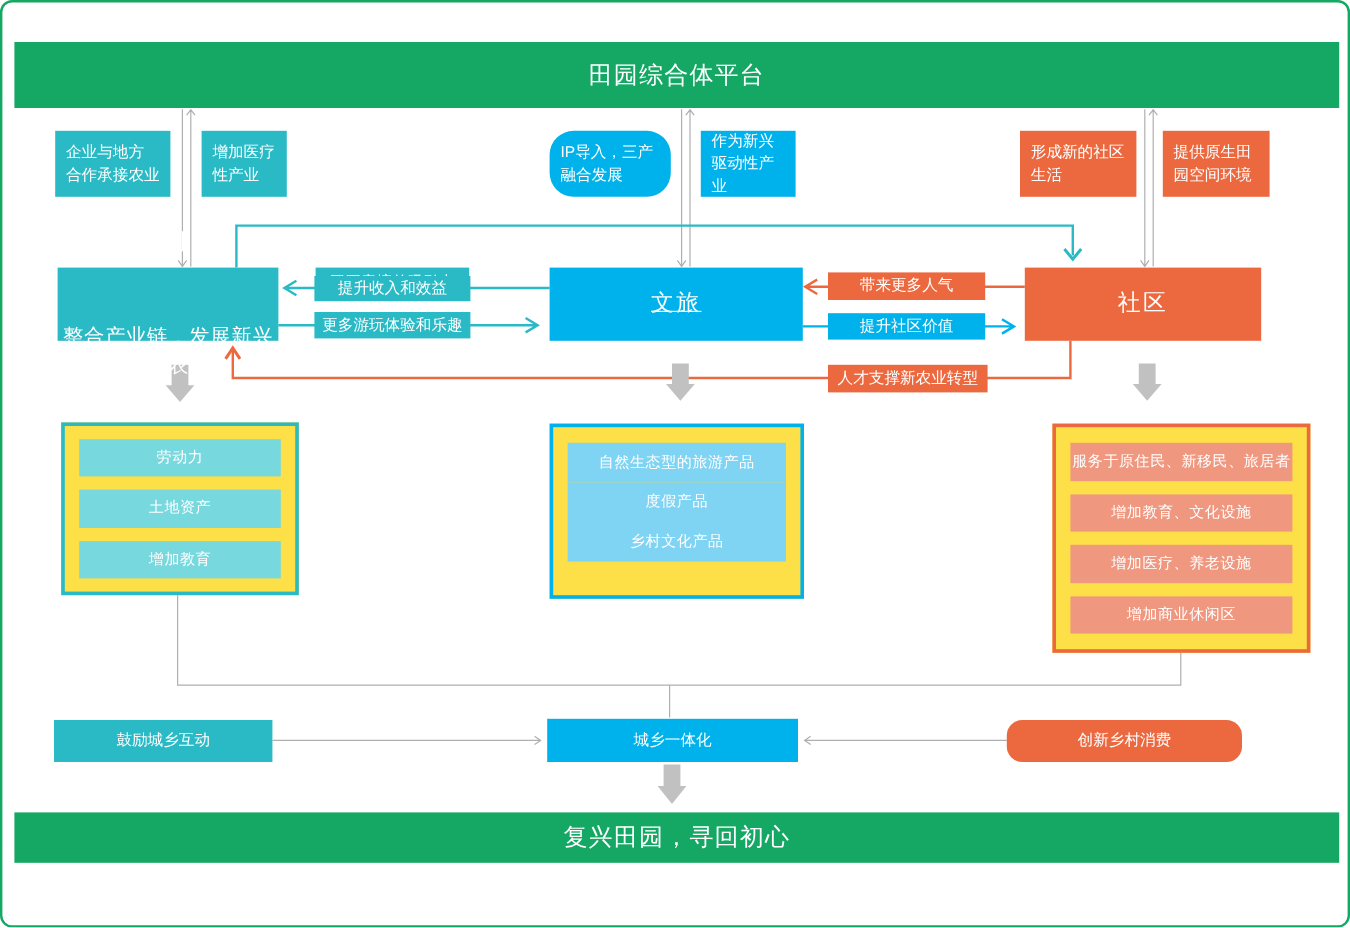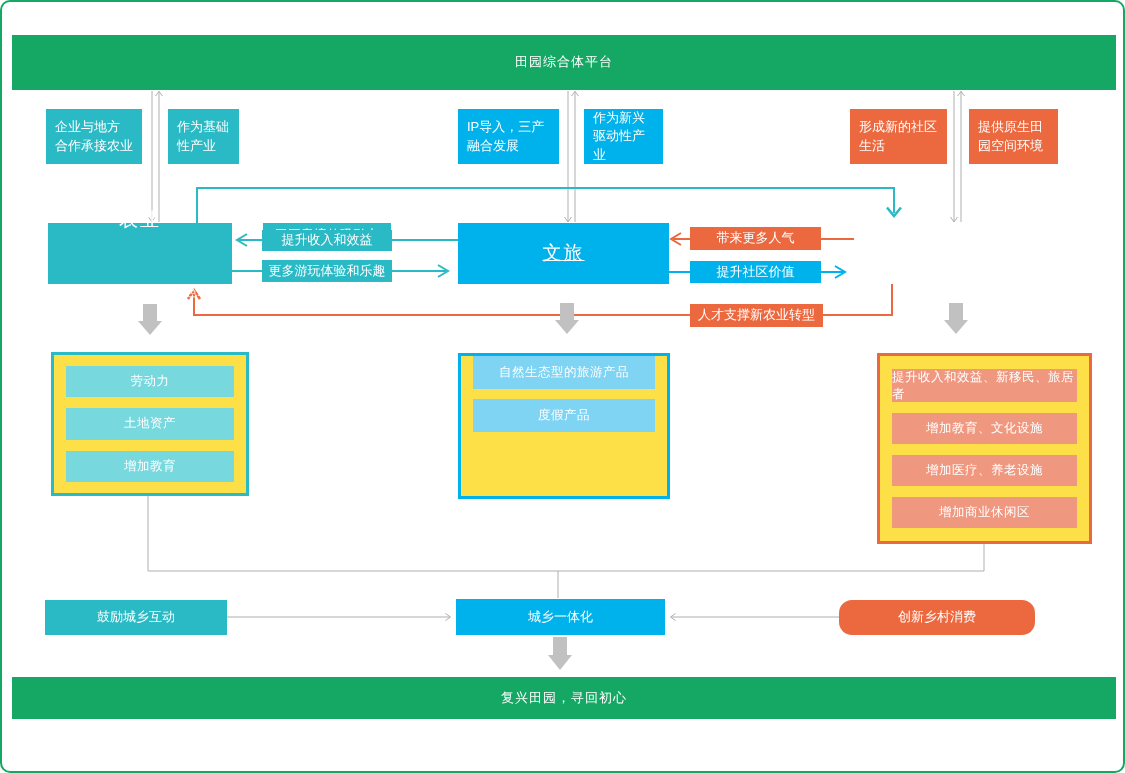--- a/index.html
+++ b/index.html
@@ -10,27 +10,27 @@
   .box {
     position:absolute; box-sizing:border-box; color:#fff;
     display:flex; align-items:center; justify-content:center;
     text-align:center; font-size:13px; line-height:1.4;
   }
   .note { justify-content:flex-start; text-align:left; padding-left:9px; padding-right:6px; white-space:pre-line; }
   .teal   { background:var(--teal); }
   .blue   { background:var(--blue); }
   .orange { background:var(--orange); }
   .green  { background:var(--green); }
-  .banner { font-size:13px; letter-spacing:1px; }
+  .banner { font-size:20px; letter-spacing:1px; }
   .pillar-title { font-size:19px; letter-spacing:2px; }
-  .pillar-sub   { font-size:11px; margin-top:4px; letter-spacing:0.5px; }
+  .pillar-sub   { font-size:17px; margin-top:4px; letter-spacing:0.5px; }
   .pill { z-index:3; }
   .panel { position:absolute; box-sizing:border-box; background:#fde047; display:flex; flex-direction:column; z-index:2; }
   .panel.t { border:3px solid var(--teal);   padding:11px 12px; gap:11px; }
-  .panel.b { border:3px solid var(--blue);   padding:0 12px; gap:10px; }
+  .panel.b { border:3px solid var(--blue);   padding:13px 12px; }
   .panel.o { border:3px solid var(--orange); padding:13px 12px; gap:11px; }
   .bar {
     height:33px; color:#fff; display:flex; align-items:center; justify-content:center;
     font-size:12.5px; letter-spacing:0.5px;
   }
   .bar.t { background:var(--teal-light); }
   .bar.b { background:var(--blue-light); }
   .bar.o { background:var(--orange-light); }
   svg.wires { position:absolute; left:0; top:0; z-index:1; }
   .z2 { z-index:2; }
@@ -78,57 +78,61 @@
       <polygon points="558,301 572,301 572,318 577,318 565,332 553,318 558,318"></polygon>
       <polygon points="947,301 961,301 961,318 966,318 954,332 942,318 947,318"></polygon>
       <polygon points="551,635 565,635 565,653 570,653 558,668 546,653 551,653"></polygon>
     </g>
   </svg>
 
   <div class="box green banner z2" style="left:10px;top:33px;width:1104px;height:55px;">田园综合体平台</div>
 
   <div class="box note teal z2" style="left:44px;top:107px;width:96px;height:55px;">企业与地方
 合作承接农业</div>
-  <div class="box note teal z2" style="left:166px;top:107px;width:71px;height:55px;">作为基础
+  <div class="box note teal z2" style="left:166px;top:107px;width:71px;height:55px;">增加医疗
 性产业</div>
-  <div class="box note blue z2" style="left:456px;top:107px;width:101px;height:55px;">IP导入，三产
+  <div class="box note blue z2" style="left:456px;top:107px;width:101px;height:55px;border-radius:20px;">IP导入，三产
 融合发展</div>
   <div class="box note blue z2" style="left:582px;top:107px;width:79px;height:55px;">作为新兴
 驱动性产业</div>
   <div class="box note orange z2" style="left:848px;top:107px;width:97px;height:55px;">形成新的社区
 生活</div>
   <div class="box note orange z2" style="left:967px;top:107px;width:89px;height:55px;">提供原生田
 园空间环境</div>
 
   <div class="box teal z2" style="left:46px;top:221px;width:184px;height:61px;flex-direction:column;gap:48px;">
     <div class="pillar-title">农业</div>
     <div class="pillar-sub">整合产业链，发展新兴特色农业</div>
   </div>
   <div class="box blue z2" style="left:456px;top:221px;width:211px;height:61px;text-decoration:underline;">
     <div class="pillar-title">文旅</div>
+  </div>
+  <div class="box orange z2" style="left:852px;top:221px;width:197px;height:61px;">
+    <div class="pillar-title">社区</div>
   </div>
 
   <div class="box teal pill" style="left:261px;top:173px;width:128px;height:25px;margin-top:48px;">田园意境的吸引力</div>
   <div class="box teal pill" style="left:260px;top:228px;width:130px;height:21px;">提升收入和效益</div>
   <div class="box teal pill" style="left:260px;top:258px;width:130px;height:22px;">更多游玩体验和乐趣</div>
   <div class="box orange pill" style="left:688px;top:225px;width:131px;height:23px;">带来更多人气</div>
   <div class="box blue pill" style="left:688px;top:259px;width:131px;height:22px;">提升社区价值</div>
   <div class="box orange pill" style="left:688px;top:302px;width:133px;height:23px;">人才支撑新农业转型</div>
 
   <div class="panel t" style="left:49px;top:350px;width:198px;height:144px;">
     <div class="bar t">劳动力</div>
     <div class="bar t">土地资产</div>
     <div class="bar t">增加教育</div>
   </div>
   <div class="panel b" style="left:456px;top:351px;width:212px;height:146px;">
     <div class="bar b">自然生态型的旅游产品</div>
     <div class="bar b">度假产品</div>
+    <div class="bar b">乡村文化产品</div>
   </div>
   <div class="panel o" style="left:875px;top:351px;width:215px;height:191px;">
-    <div class="bar o">提升收入和效益、新移民、旅居者</div>
+    <div class="bar o">服务于原住民、新移民、旅居者</div>
     <div class="bar o">增加教育、文化设施</div>
     <div class="bar o">增加医疗、养老设施</div>
     <div class="bar o">增加商业休闲区</div>
   </div>
 
   <div class="box teal z2" style="left:43px;top:598px;width:182px;height:35px;text-align:center;">鼓励城乡互动</div>
   <div class="box blue z2" style="left:454px;top:597px;width:209px;height:36px;">城乡一体化</div>
   <div class="box orange z2" style="left:837px;top:598px;width:196px;height:35px;border-radius:13px;">创新乡村消费</div>
 
   <div class="box green banner z2" style="left:10px;top:675px;width:1104px;height:42px;">复兴田园，寻回初心</div>

